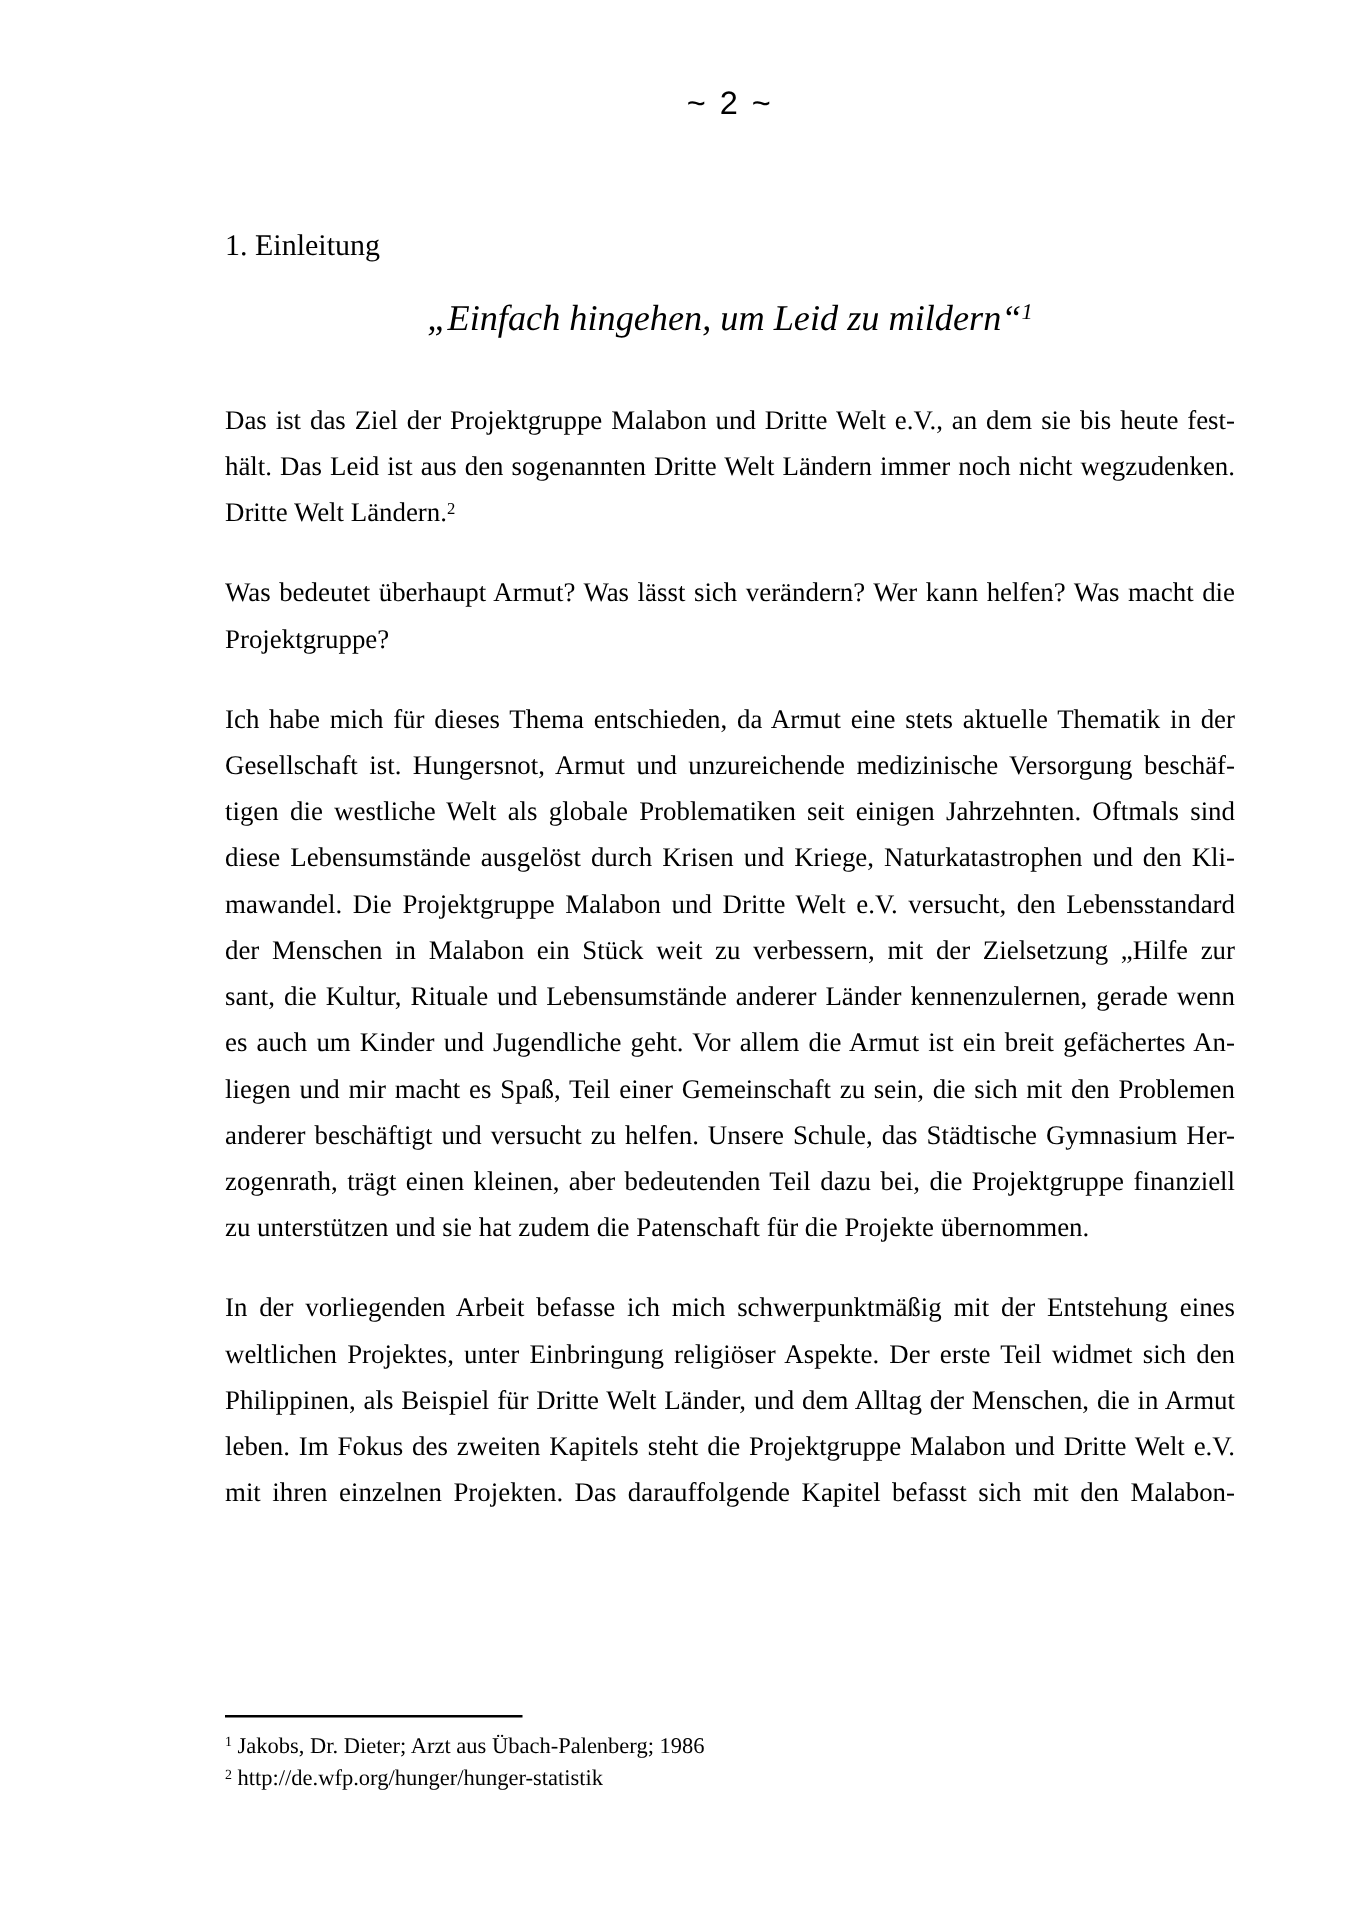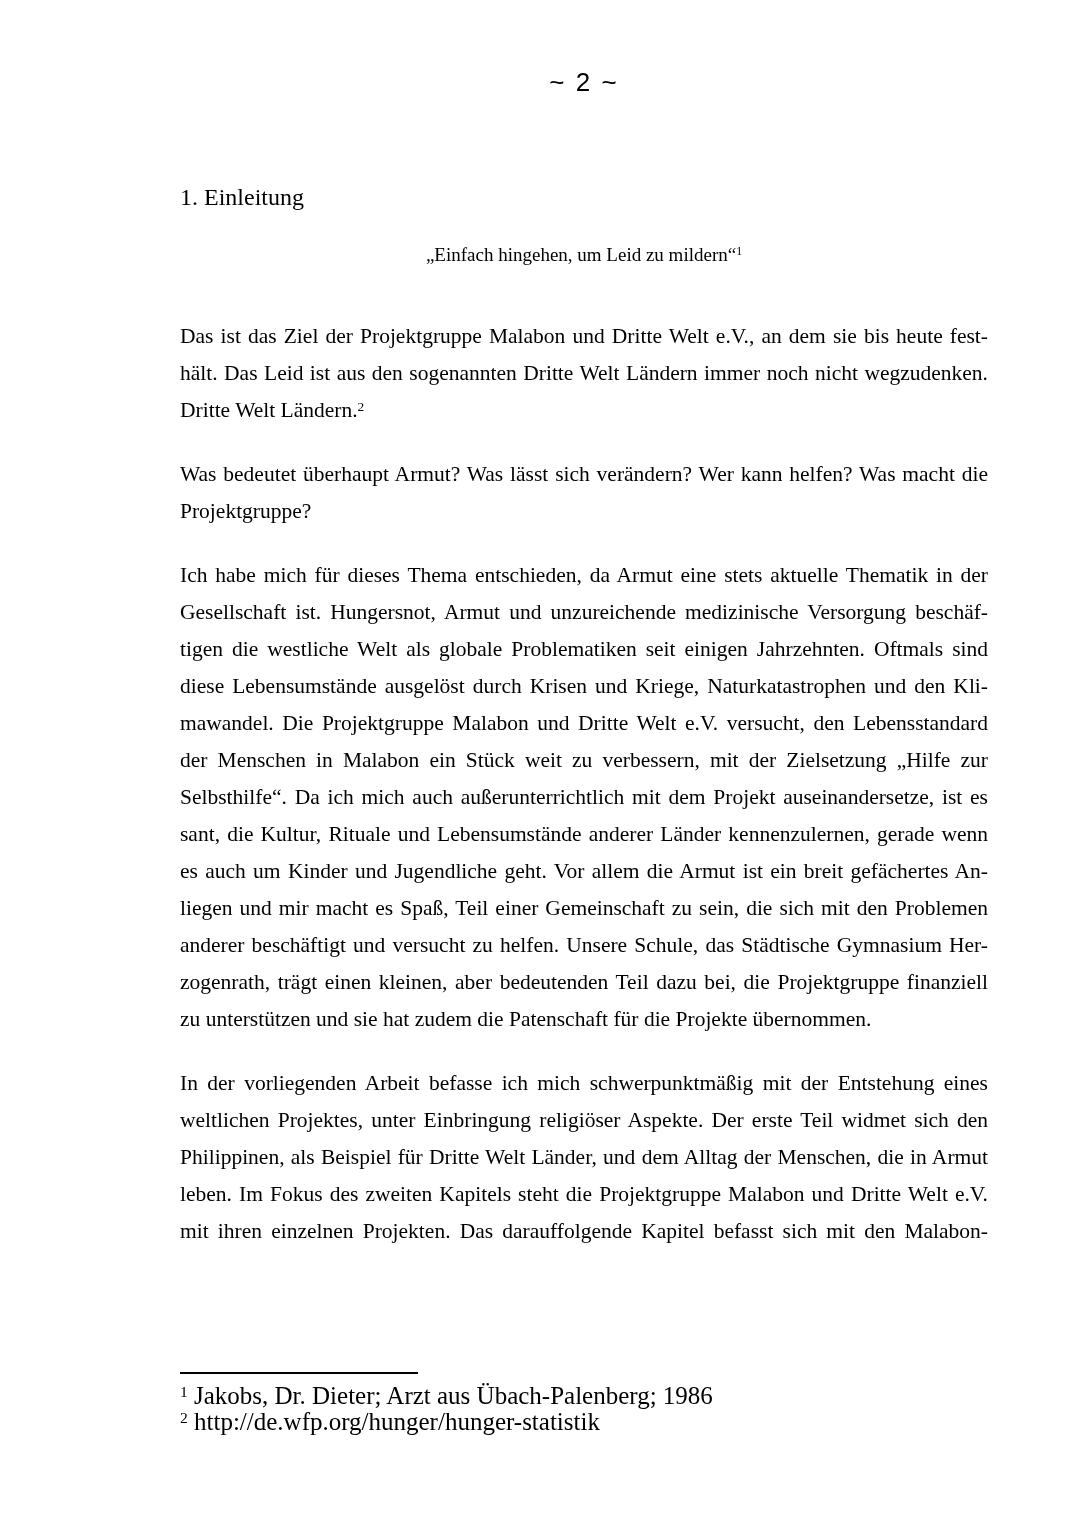--- a/index.html
+++ b/index.html
@@ -24,22 +24,23 @@
     letter-spacing: 2px;
   }
   .heading {
     margin-top: 84px;
     font-size: 24px;
     line-height: 30px;
     font-weight: normal;
   }
   .quote {
     margin-top: 28px;
-    font-size: 19px;
+    font-size: 29px;
     line-height: 30px;
+    font-style: italic;
     text-align: center;
   }
   .body-text {
     margin-top: 48px;
   }
   .para {
     font-size: 21.5px;
     line-height: 37px;
     margin-bottom: 27px;
   }
@@ -64,21 +65,21 @@
     left: 180px;
     right: 98px;
     top: 1372px;
   }
   .fn-rule {
     width: 238px;
     border-top: 2px solid #000000;
     margin-bottom: 9px;
   }
   .footnote {
-    font-size: 25px;
+    font-size: 18px;
     line-height: 26px;
   }
 </style>
 </head>
 <body>
 
 <div class="page">
 
   <div class="page-number">~ 2 ~</div>
 
@@ -96,21 +97,20 @@
         <div class="line">Was bedeutet überhaupt Armut? Was lässt sich verändern? Wer kann helfen? Was macht die</div>
         <div class="line last">Projektgruppe?</div>
       </div>
       <div class="para">
         <div class="line">Ich habe mich für dieses Thema entschieden, da Armut eine stets aktuelle Thematik in der</div>
         <div class="line">Gesellschaft ist. Hungersnot, Armut und unzureichende medizinische Versorgung beschäf-</div>
         <div class="line">tigen die westliche Welt als globale Problematiken seit einigen Jahrzehnten. Oftmals sind</div>
         <div class="line">diese Lebensumstände ausgelöst durch Krisen und Kriege, Naturkatastrophen und den Kli-</div>
         <div class="line">mawandel. Die Projektgruppe Malabon und Dritte Welt e.V. versucht, den Lebensstandard</div>
         <div class="line">der Menschen in Malabon ein Stück weit zu verbessern, mit der Zielsetzung „Hilfe zur</div>
-        <div class="line">Selbsthilfe“. Da ich mich auch außerunterrichtlich mit dem Projekt auseinandersetze, ist es</div>
         <div class="line">sant, die Kultur, Rituale und Lebensumstände anderer Länder kennenzulernen, gerade wenn</div>
         <div class="line">es auch um Kinder und Jugendliche geht. Vor allem die Armut ist ein breit gefächertes An-</div>
         <div class="line">liegen und mir macht es Spaß, Teil einer Gemeinschaft zu sein, die sich mit den Problemen</div>
         <div class="line">anderer beschäftigt und versucht zu helfen. Unsere Schule, das Städtische Gymnasium Her-</div>
         <div class="line">zogenrath, trägt einen kleinen, aber bedeutenden Teil dazu bei, die Projektgruppe finanziell</div>
         <div class="line last">zu unterstützen und sie hat zudem die Patenschaft für die Projekte übernommen.</div>
       </div>
       <div class="para">
         <div class="line">In der vorliegenden Arbeit befasse ich mich schwerpunktmäßig mit der Entstehung eines</div>
         <div class="line">weltlichen Projektes, unter Einbringung religiöser Aspekte. Der erste Teil widmet sich den</div>

